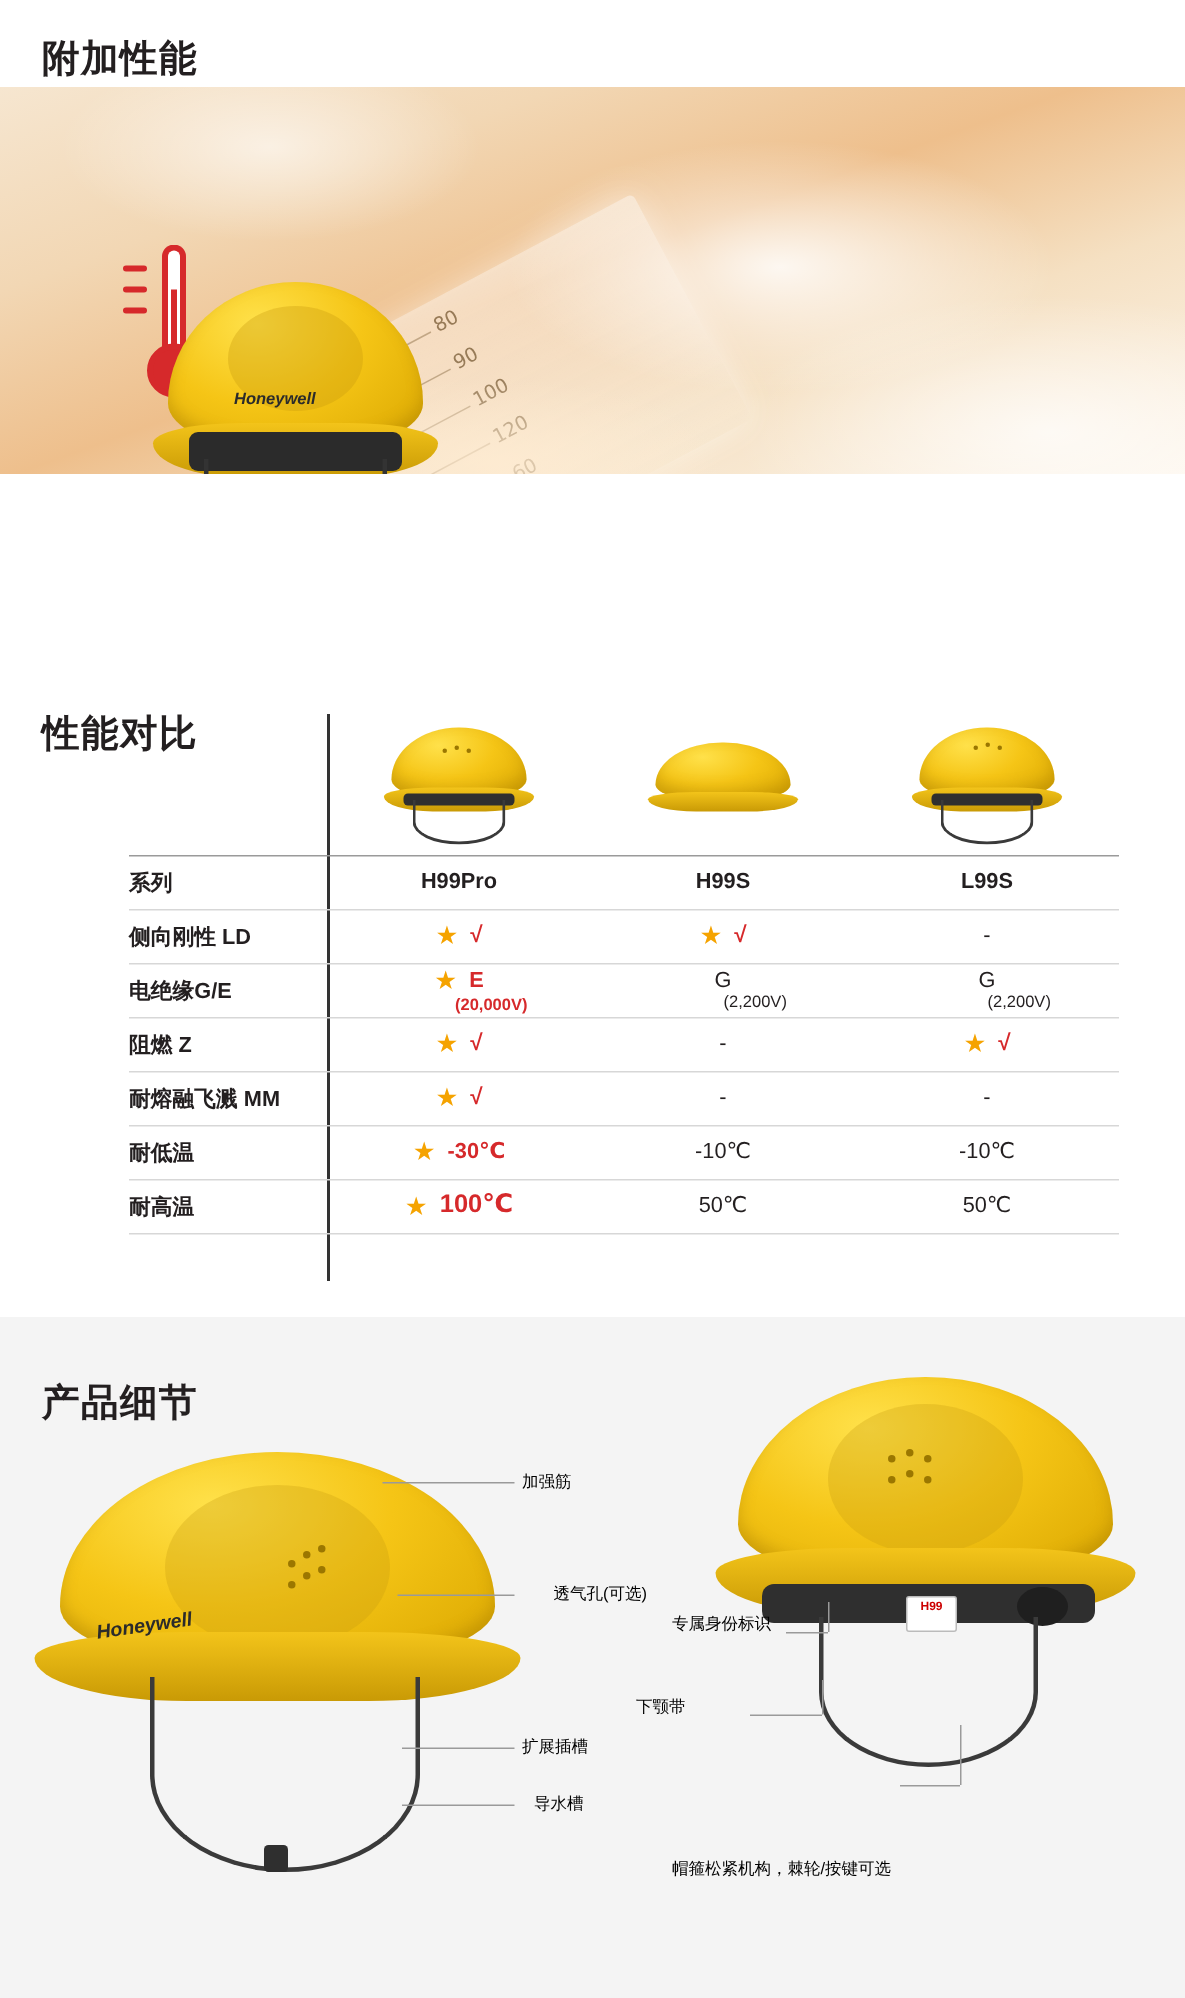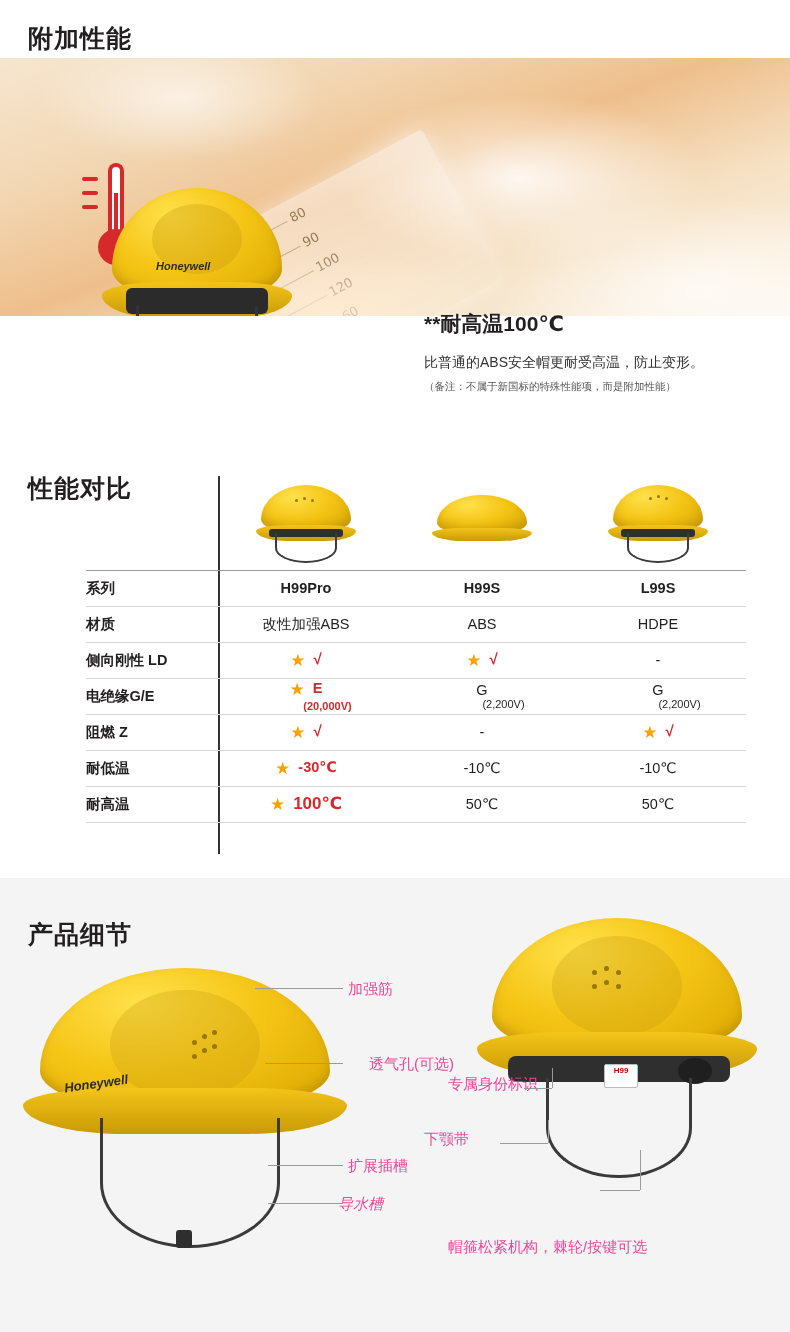--- a/index.html
+++ b/index.html
@@ -270,22 +270,22 @@
     background: #fff; border: 1px solid #bbb; border-radius: 2px;
     font-size: 8px; color: #c00; text-align: center; line-height: 11px; font-weight: bold;
   }
   .det-helmet-r .chin4 {
     position: absolute; left: 54px; top: 160px; width: 146px; height: 100px;
     border: 3px solid #3a3a3a; border-top: none; border-radius: 0 0 50% 50%;
   }
 
   .callout {
     position: absolute;
-    font-size: 15px;
-    color: #ec4899;
+    font-size: 11px;
+    color: #000000;
     white-space: nowrap;
   }
   .leader {
     position: absolute;
     background: #9a9a9a;
     height: 1px;
   }
   .leader-v {
     position: absolute;
     background: #9a9a9a;
@@ -325,25 +325,20 @@
       <div class="shell"></div>
       <div class="rib" style="left:40px; top:16px; width:90px; height:70px; background:rgba(200,155,15,.35);"></div>
       <div class="brim"></div>
       <div class="brand" style="left:44px; top:72px; font-size:11px;">Honeywell</div>
       <div class="harness"></div>
       <div class="chin"></div>
 
     </div>
   </div>
 
-  <div class="hero-text">
-    <p class="hero-h">**耐高温100℃</p>
-    <p class="hero-p">比普通的ABS安全帽更耐受高温，防止变形。</p>
-    <p class="hero-note">（备注：不属于新国标的特殊性能项，而是附加性能）</p>
-  </div>
 
   <div class="sec-title sec2-title">性能对比</div>
   <div class="vline"></div>
 
   <div class="cmp">
     <table class="cmp-table">
       <tbody>
           <tr class="hdr-row">
         <td class="col-label"></td>
         <td class="col-v helmet-cell">
@@ -382,26 +377,20 @@
         </td>
       </tr>
 
       <tr class="r-row first">
         <td class="lbl">系列</td>
         <td class="vcell series-name">H99Pro</td>
         <td class="vcell series-name">H99S</td>
         <td class="vcell series-name">L99S</td>
       </tr>
 
-      <tr class="r-row">
-        <td class="lbl">材质</td>
-        <td class="vcell">改性加强ABS</td>
-        <td class="vcell">ABS</td>
-        <td class="vcell">HDPE</td>
-      </tr>
 
       <tr class="r-row">
         <td class="lbl">侧向刚性 LD</td>
         <td class="vcell"><span class="star">★</span><span class="check">√</span></td>
         <td class="vcell"><span class="star">★</span><span class="check">√</span></td>
         <td class="vcell">-</td>
       </tr>
 
       <tr class="r-row">
         <td class="lbl">电绝缘G/E</td>
@@ -419,20 +408,26 @@
         </td>
       </tr>
 
       <tr class="r-row">
         <td class="lbl">阻燃 Z</td>
         <td class="vcell"><span class="star">★</span><span class="check">√</span></td>
         <td class="vcell">-</td>
         <td class="vcell"><span class="star">★</span><span class="check">√</span></td>
       </tr>
 
+      <tr class="r-row">
+        <td class="lbl">耐熔融飞溅 MM</td>
+        <td class="vcell"><span class="star">★</span><span class="check">√</span></td>
+        <td class="vcell">-</td>
+        <td class="vcell">-</td>
+      </tr>
 
       <tr class="r-row">
         <td class="lbl">耐低温</td>
         <td class="vcell"><span class="star">★</span><span class="redtxt">-30℃</span></td>
         <td class="vcell">-10℃</td>
         <td class="vcell">-10℃</td>
       </tr>
 
       <tr class="r-row">
         <td class="lbl">耐高温</td>
@@ -481,21 +476,21 @@
   <div class="leader" style="left:255px; top:988px; width:88px;"></div>
   <div class="callout" style="left:348px; top:980px;">加强筋</div>
 
   <div class="leader" style="left:265px; top:1063px; width:78px;"></div>
   <div class="callout" style="left:369px; top:1055px;">透气孔(可选)</div>
 
   <div class="leader" style="left:268px; top:1165px; width:75px;"></div>
   <div class="callout" style="left:348px; top:1157px;">扩展插槽</div>
 
   <div class="leader" style="left:268px; top:1203px; width:75px;"></div>
-  <div class="callout" style="left:338px; top:1195px;font-style:italic;">导水槽</div>
+  <div class="callout" style="left:356px; top:1195px;">导水槽</div>
 
   <div class="callout" style="left:448px; top:1075px;">专属身份标识</div>
   <div class="leader" style="left:524px; top:1088px; width:28px;"></div>
   <div class="leader-v" style="left:552px; top:1068px; height:20px;"></div>
 
   <div class="callout" style="left:424px; top:1130px;">下颚带</div>
   <div class="leader" style="left:500px; top:1143px; width:48px;"></div>
   <div class="leader-v" style="left:548px; top:1120px; height:23px;"></div>
 
   <div class="callout" style="left:448px; top:1238px;">帽箍松紧机构，棘轮/按键可选</div>

